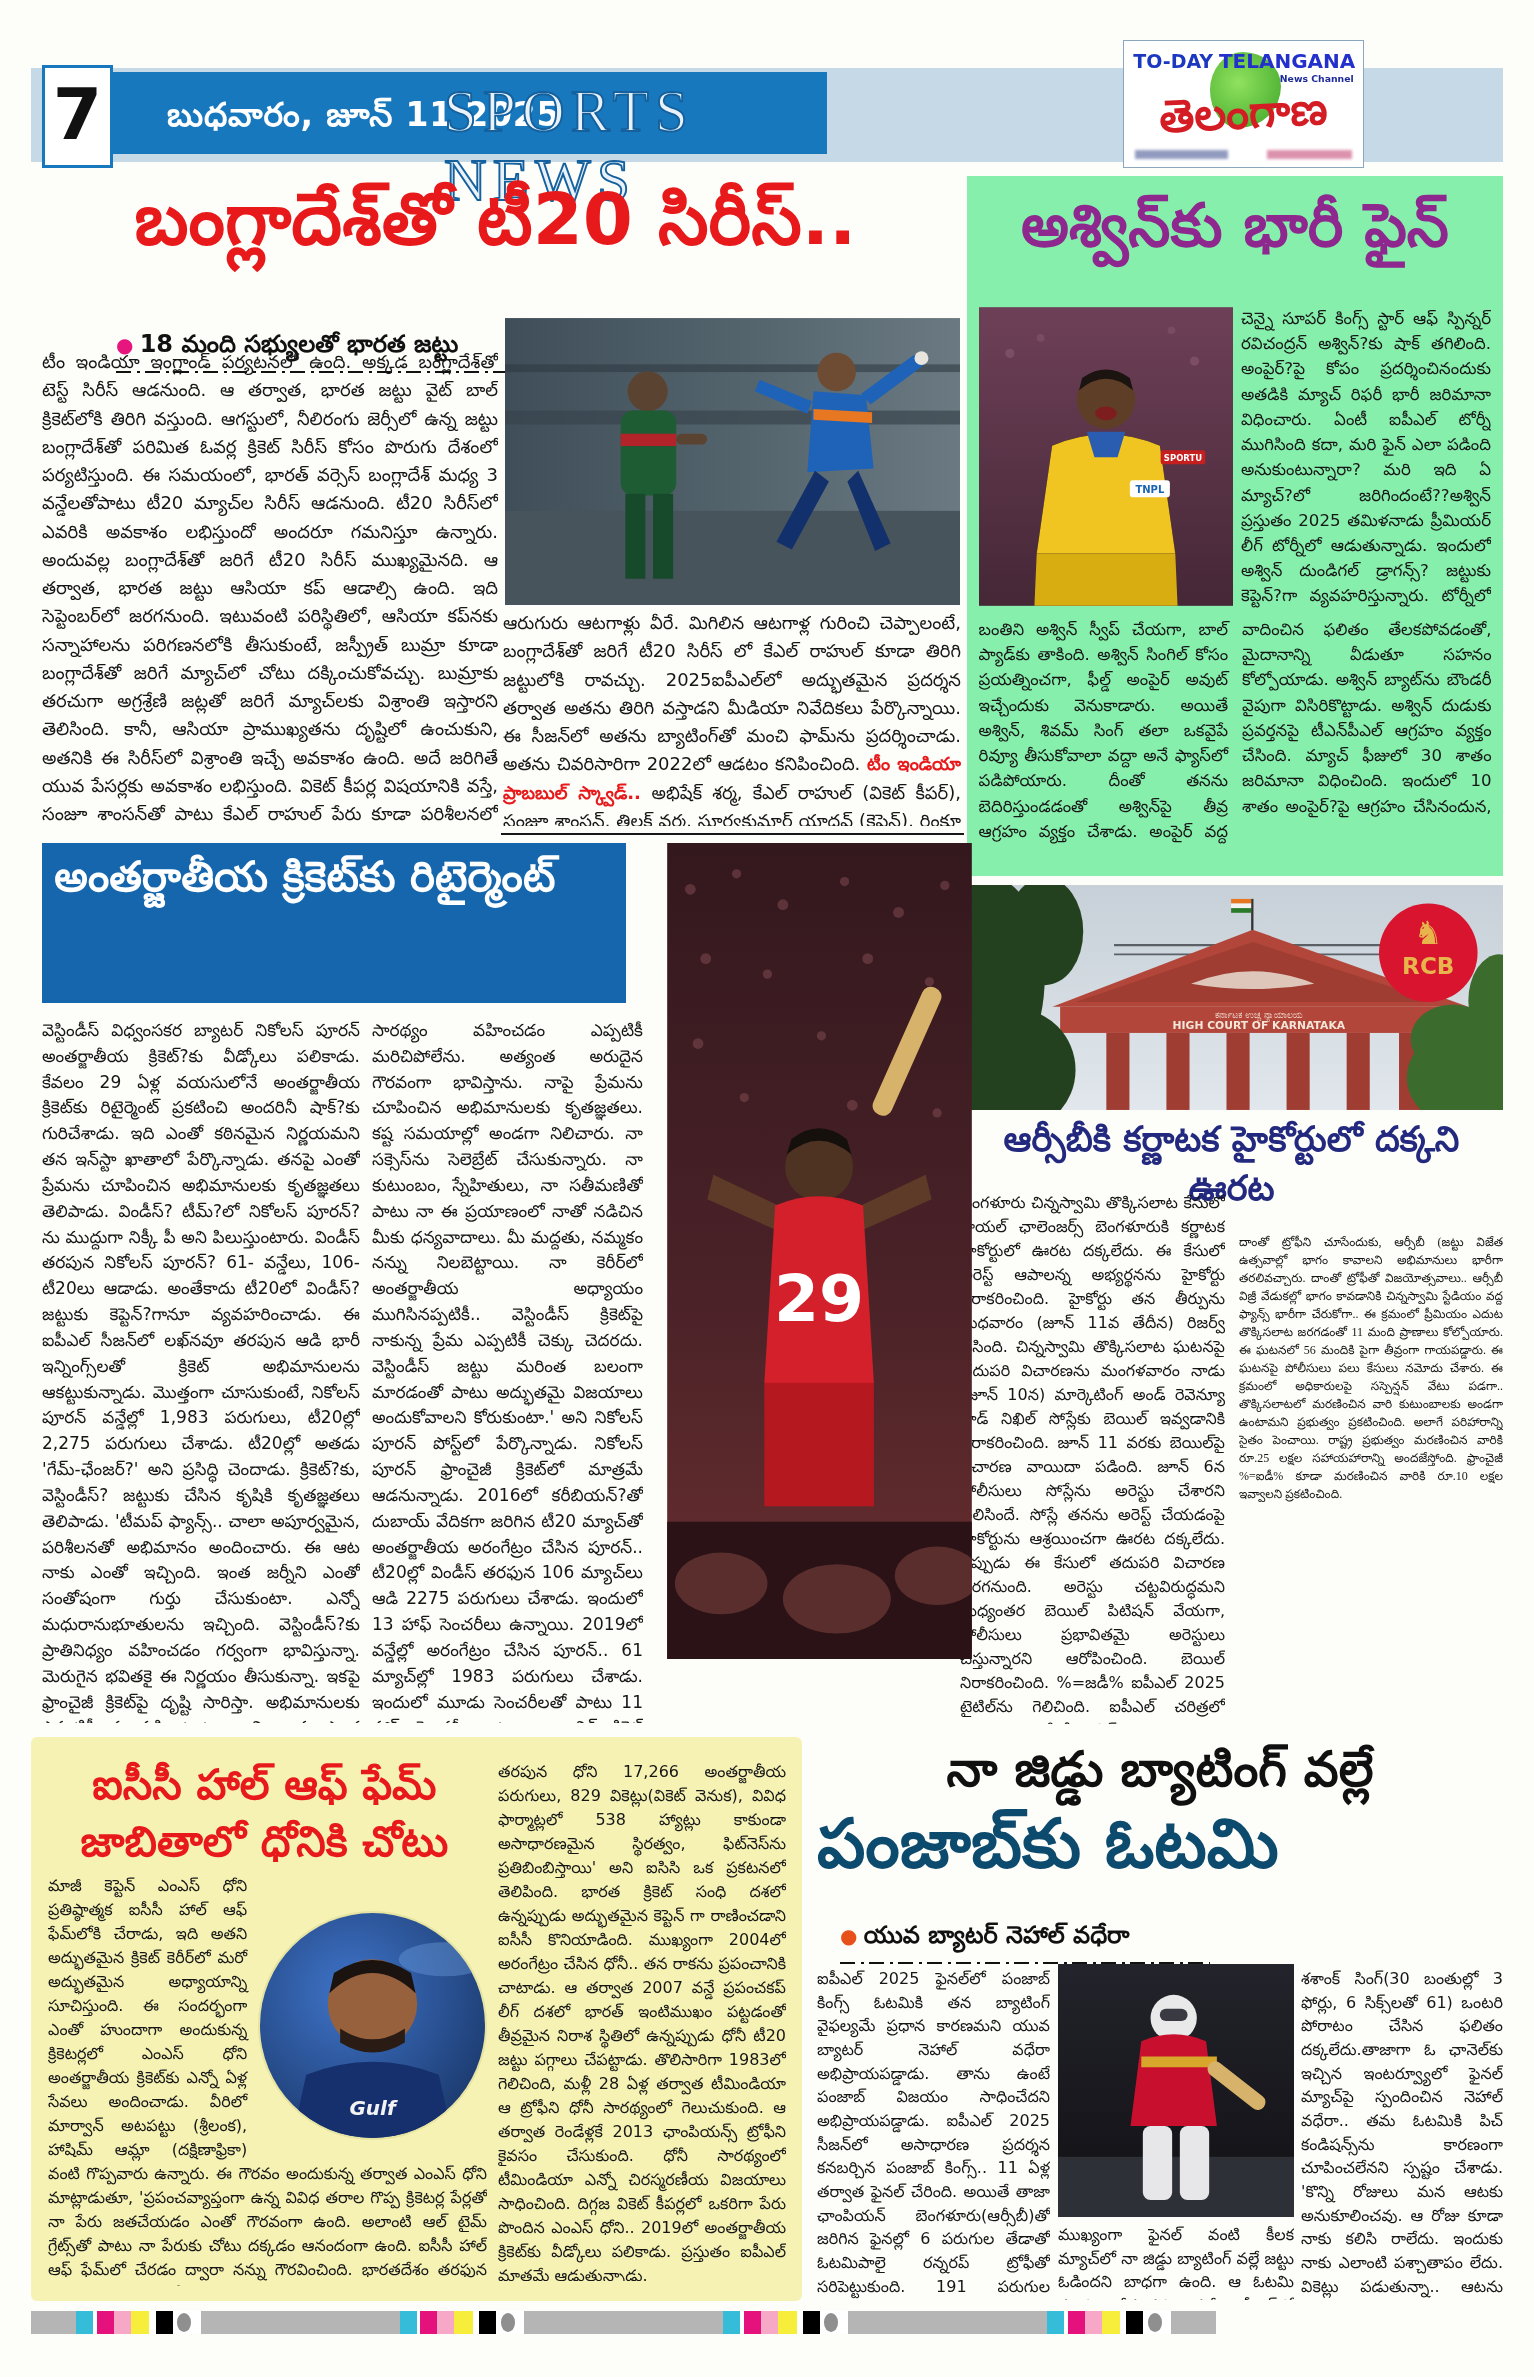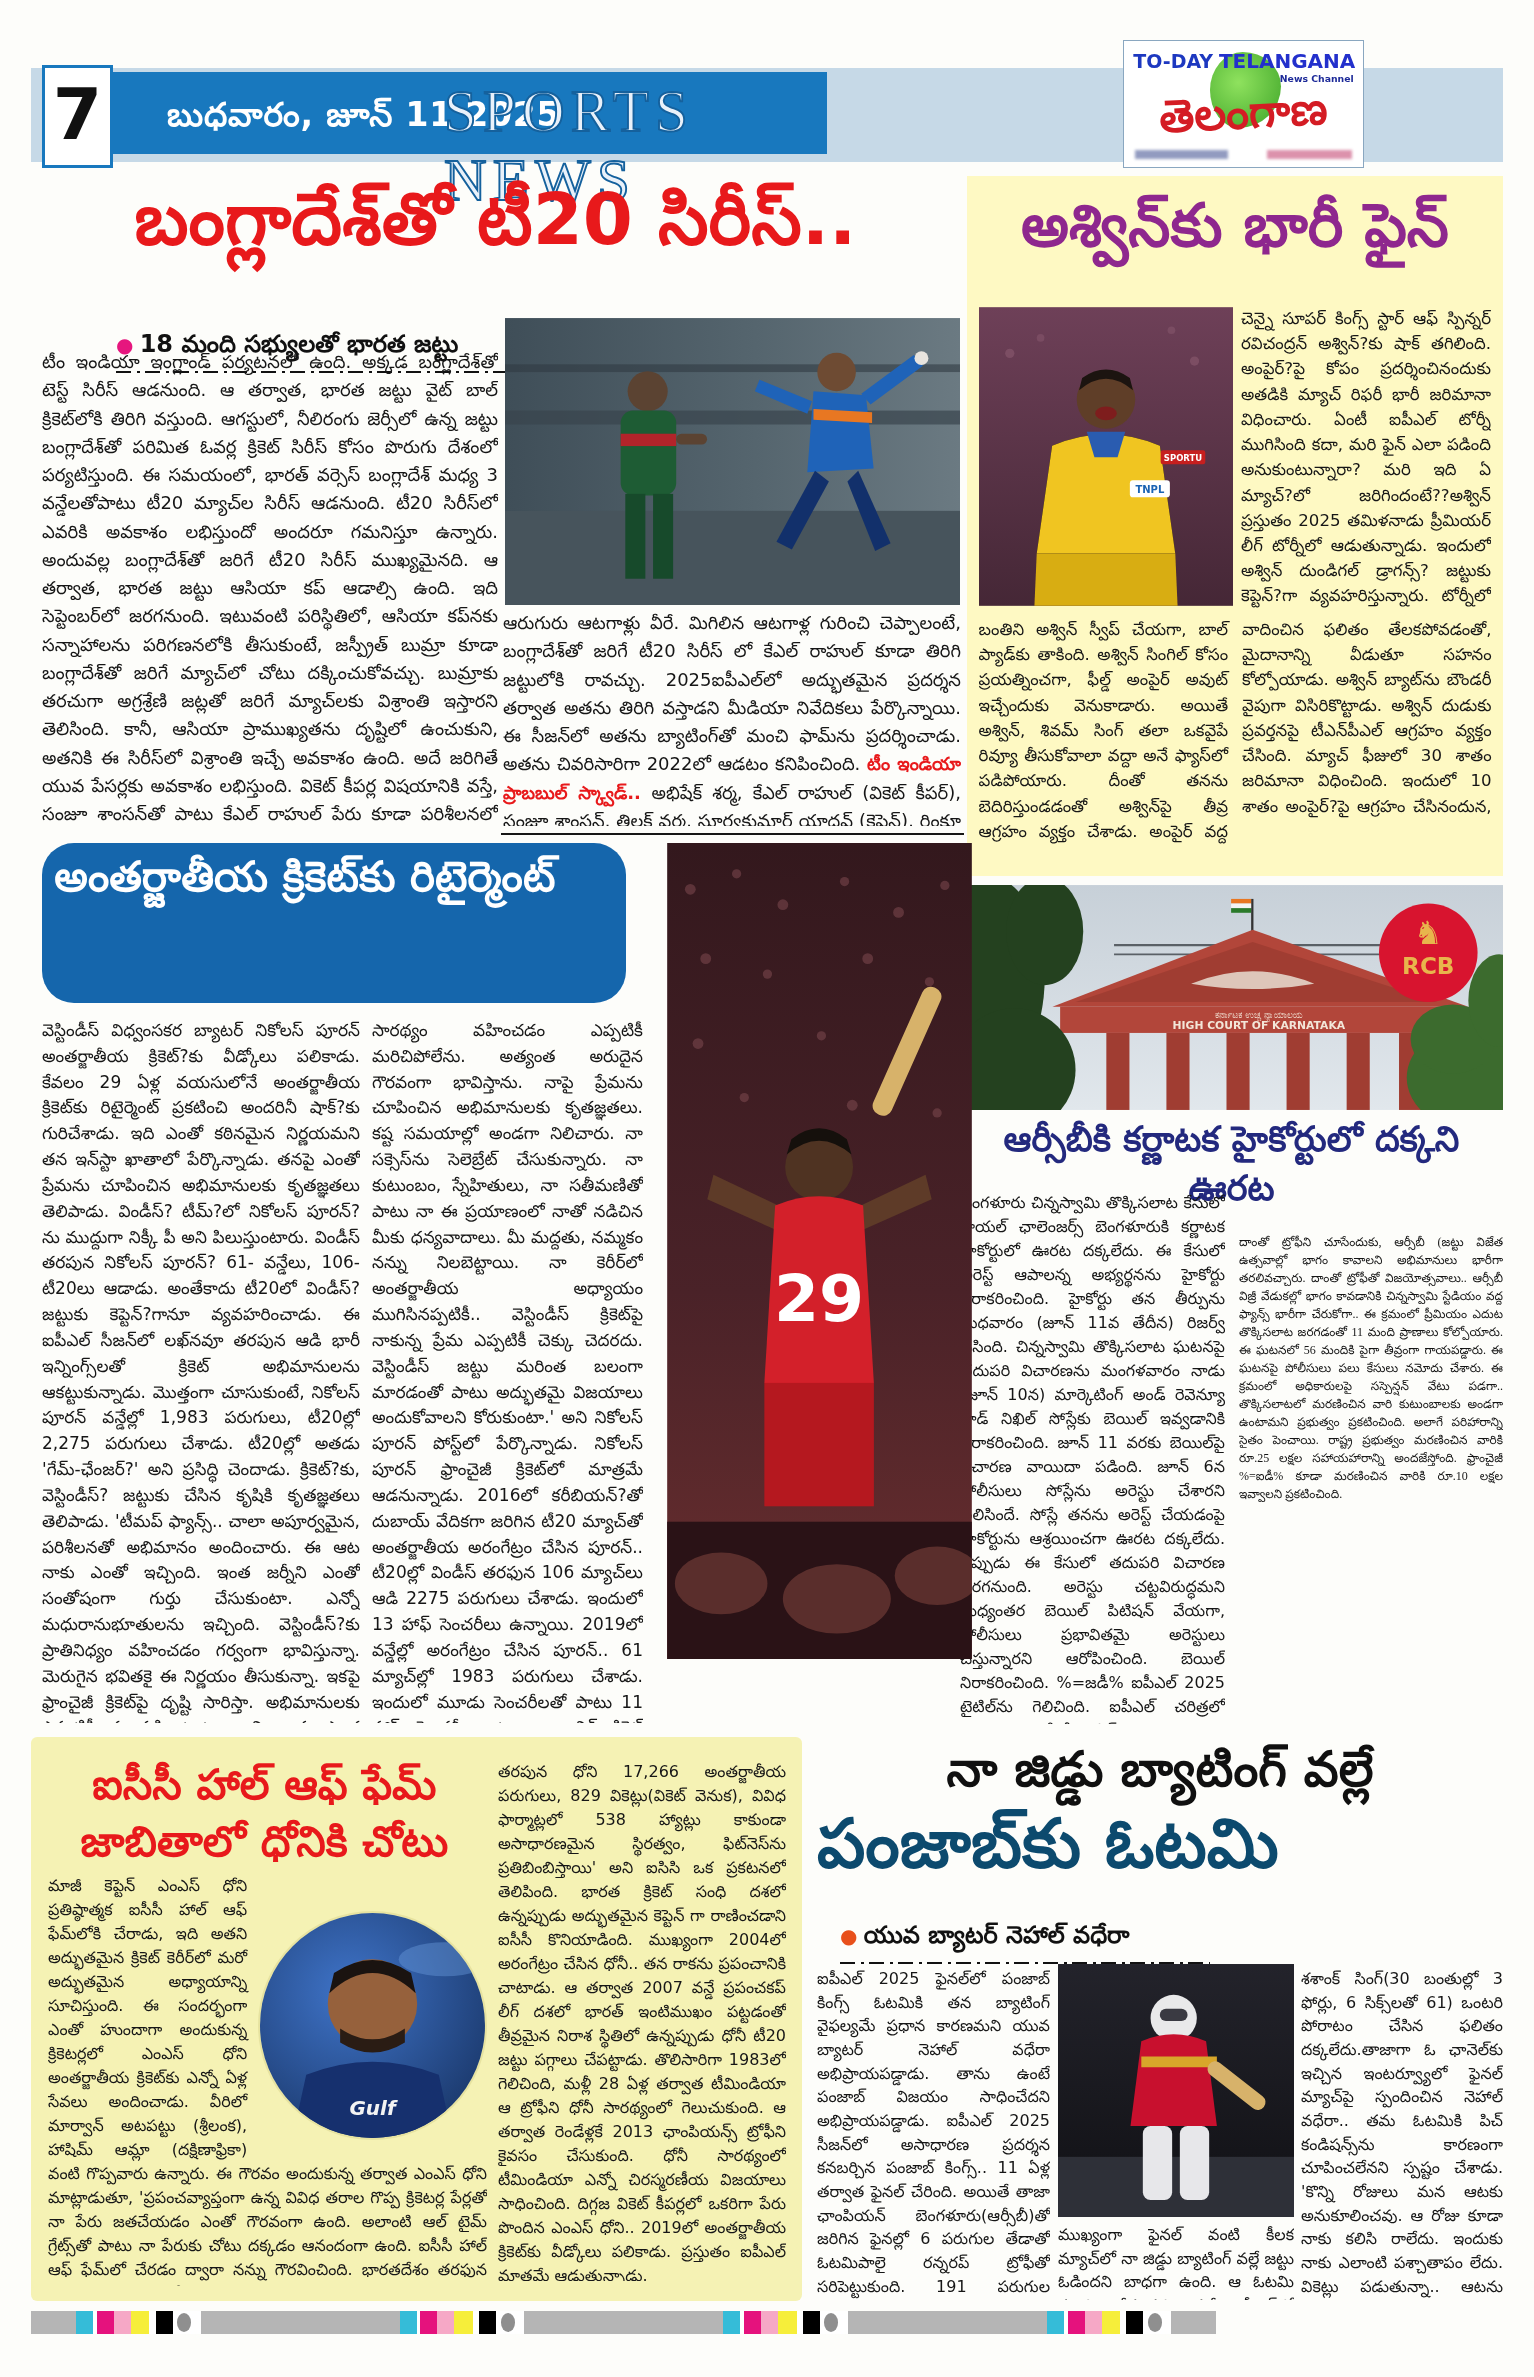--- a/index.html
+++ b/index.html
@@ -34,34 +34,34 @@
            background-image:repeating-linear-gradient(90deg,#111 0 15.4px,transparent 15.4px 21px,#111 21px 24px,transparent 24px 29px);
            background-size:100% 2.3px;background-repeat:no-repeat;background-position:left bottom;padding-bottom:9.3px;}
   .bullet{color:#e6167e;margin-right:6.2px;font-size:20px;}
   .bullet-o{color:#e8501b;margin-right:6.2px;font-size:20px;}
   .a1-sub{left:116px;top:330px;width:405px;}
   .a1-col1{left:42px;top:348px;width:456px;height:473px;font-size:18px;line-height:1.57;}
   .a1-col2{left:503px;top:609px;width:458px;height:217px;font-size:18px;line-height:1.57;}
   .red-b{color:#e8191b;font-weight:bold;}
   .a1-rule{left:501px;top:833px;width:463px;height:2.3px;background:#161616;}
   
-  .ashwin-box{left:967px;top:176px;width:536px;height:700px;background:#fef9c3;}
+  .ashwin-box{left:967px;top:176px;width:536px;height:700px;background:#86efac;}
   .ash-headline{left:0;top:14px;width:100%;text-align:center;font-size:60px;font-weight:900;color:#8e278e;}
   .ash-photo{left:11.6px;top:131px;width:254px;height:299px;}
   .ash-col1{left:274px;top:130px;width:250px;height:304px;font-size:16.6px;line-height:1.52;}
   .ash-col2{left:11.6px;top:441px;width:513px;height:251px;font-size:16.6px;line-height:1.52;
             column-count:2;column-gap:14px;}
   
   .hc-photo{left:960px;top:885px;width:543px;height:225px;}
   .rcb-headline{left:960px;top:1119px;width:543px;text-align:center;font-size:35px;font-weight:900;color:#23297e;}
   .rcb-col1{left:960px;top:1191px;width:265px;height:533px;font-size:16px;line-height:1.5;}
   .rcb-col2{left:1239px;top:1233px;width:264px;height:533px;font-size:12px;line-height:1.5;font-family:Liberation Serif, serif;}
   
   .pooran-box{left:42px;top:843px;width:584px;height:160px;background:#1566ac;color:#fff;
-              font-size:42px;font-weight:900;line-height:1.6;padding-left:12.3px;box-sizing:border-box;border-radius:32px;}
+              font-size:42px;font-weight:900;line-height:1.6;padding-left:12.3px;box-sizing:border-box;}
   .pooran-photo{left:651px;top:843px;width:305px;height:816px;padding-left:16px;}
   .pooran-col1{left:42px;top:1018px;width:318px;height:705px;font-size:17px;line-height:1.52;}
   .pooran-col2{left:372px;top:1018px;width:271px;height:705px;font-size:17px;line-height:1.52;}
   
   .dhoni-box{left:31px;top:1737px;width:771px;height:564px;background:#f5f2b4;border-radius:6.2px;}
   .dh-headline{left:15.4px;top:20px;width:436px;text-align:center;color:#e8191b;font-size:42px;
                font-weight:900;line-height:1.35;}
   .dh-col1{left:17px;top:137px;width:439px;height:412px;font-size:16px;line-height:1.5;}
   .dhoni-photo{float:right;width:225px;height:225px;border-radius:50%;overflow:hidden;
                margin:37px 0 6.2px 10.8px;border:2.3px solid #e7e3a0;}

